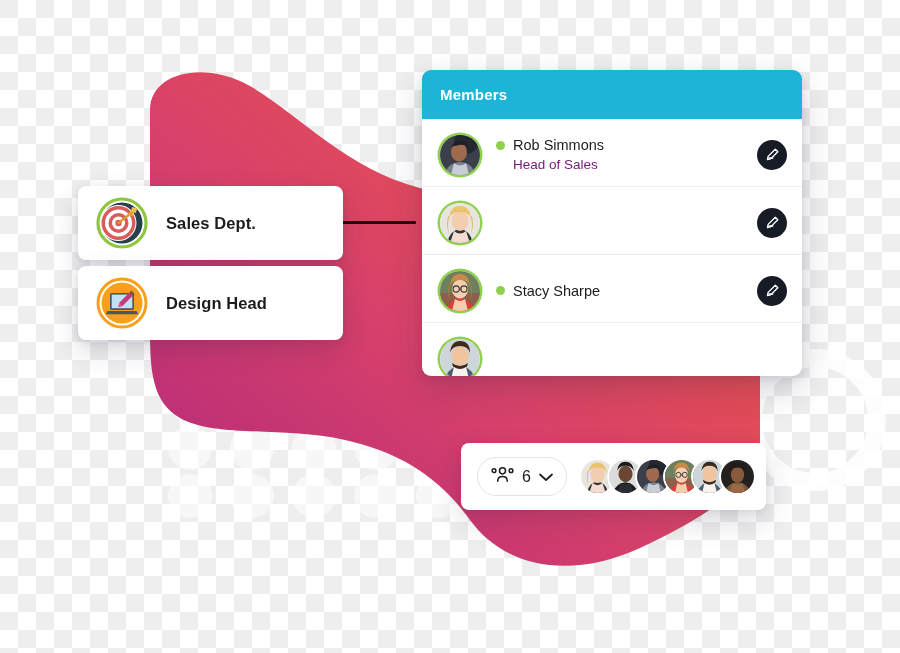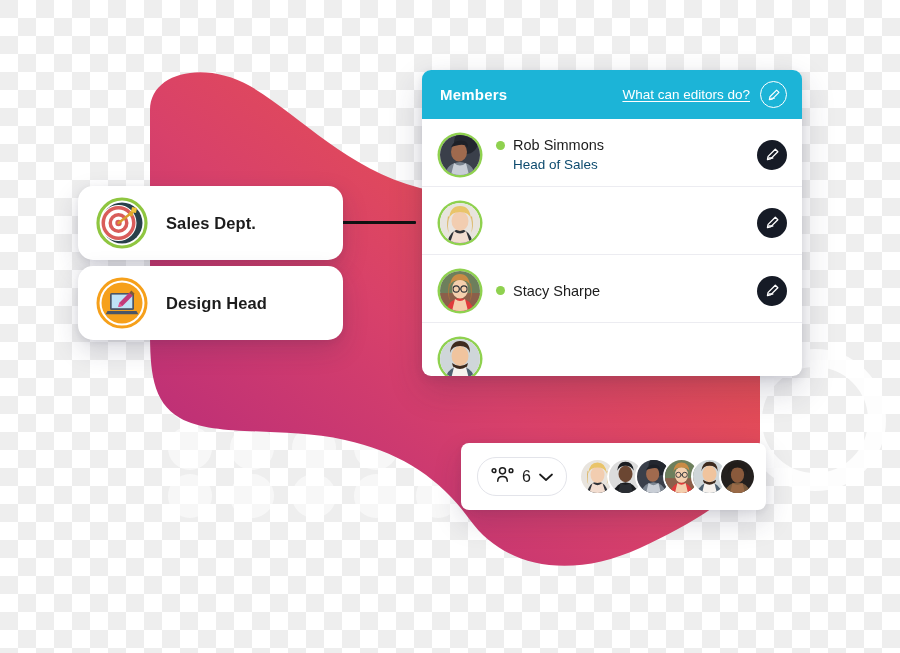--- a/index.html
+++ b/index.html
@@ -12,21 +12,21 @@
   }
   .stage{position:absolute;inset:0;}
 
   
   .deco-svg{position:absolute;left:0;top:0;width:900px;height:653px;}
 
   
   .card{
     position:absolute;
     background:#ffffff;
-    border-radius:15px;
+    border-radius:8px;
     box-shadow:0 10px 26px rgba(40,40,70,.18), 0 2px 6px rgba(40,40,70,.08);
     display:flex;align-items:center;
   }
   #card-sales{left:78px;top:186px;width:265px;height:74px;}
   #card-design{left:78px;top:266px;width:265px;height:74px;}
   .card-icon{width:52px;height:52px;margin-left:18px;flex:0 0 auto;position:relative;}
   .card-label{
     margin-left:18px;font-size:16.5px;font-weight:700;color:#1c1c1c;
     letter-spacing:.1px;
   }
@@ -66,21 +66,21 @@
     width:40px;height:40px;border-radius:50%;flex:0 0 auto;position:relative;
     box-shadow:0 0 0 2.5px #8fd14f;
     background-size:cover;background-position:center;overflow:hidden;
   }
   .avatar svg{display:block;width:100%;height:100%;}
   .member-text{margin-left:16px;display:flex;flex-direction:column;gap:4px;min-width:0;}
   .name-line{display:flex;align-items:center;gap:8px;}
   .dot{width:9px;height:9px;border-radius:50%;background:#8fd14f;flex:0 0 auto;}
   .dot.hollow{background:transparent;border:1.6px solid #aab0c2;width:9px;height:9px;box-sizing:content-box;}
   .member-name{font-size:14.5px;color:#1c1c1c;font-weight:400;white-space:nowrap;}
-  .member-role{font-size:13.5px;color:#0c4a6e;margin-left:17px;white-space:nowrap;}
+  .member-role{font-size:13.5px;color:#701a75;margin-left:17px;white-space:nowrap;}
   .row-pencil{
     margin-left:auto;width:30px;height:30px;border-radius:50%;
     background:#161b26;display:flex;align-items:center;justify-content:center;flex:0 0 auto;
   }
 
   
   #members-bar{
     position:absolute;left:461px;top:443px;width:305px;height:67px;
     background:#ffffff;border-radius:8px;
     box-shadow:0 12px 28px rgba(40,40,70,.17), 0 2px 7px rgba(40,40,70,.08);
@@ -197,29 +197,20 @@
         <path d="M23.3 25.7 l3.2 3.2 -4.2 1 z" fill="#e8538f"></path>
       </svg>
     </div>
     <span class="card-label">Design Head</span>
   </div>
 
   <div id="members-panel">
 
     <div class="panel-header">
       <span class="panel-title">Members</span>
-      <div class="header-right">
-        <a class="editors-link" href="#">What can editors do?</a>
-        <span class="header-pencil">
-          <svg width="14" height="14" viewBox="0 0 24 24" fill="none" stroke="#ffffff" stroke-width="2" stroke-linecap="round" stroke-linejoin="round">
-            <path d="M16.5 3.5 l4 4 L9 19 l-5 1 1 -5 z"></path>
-            <path d="M6.5 17.5 h6"></path>
-          </svg>
-        </span>
-      </div>
     </div>
 
     <div class="member-row">
       <div class="avatar">
         <svg viewBox="0 0 40 40">
           <rect width="40" height="40" fill="#3a3f4a"></rect>
           <circle cx="26" cy="7" r="12" fill="#23272f"></circle>
           <ellipse cx="19" cy="17" rx="8" ry="9.5" fill="#a06a4e"></ellipse>
           <path d="M11 12 q4 -8 13 -6 q4 1 4 6 q-3 -3 -9 -2 q-5 1 -8 2z" fill="#1d2027"></path>
           <path d="M5 40 q2 -12 15 -13 q13 1 15 13z" fill="#7b8490"></path>

